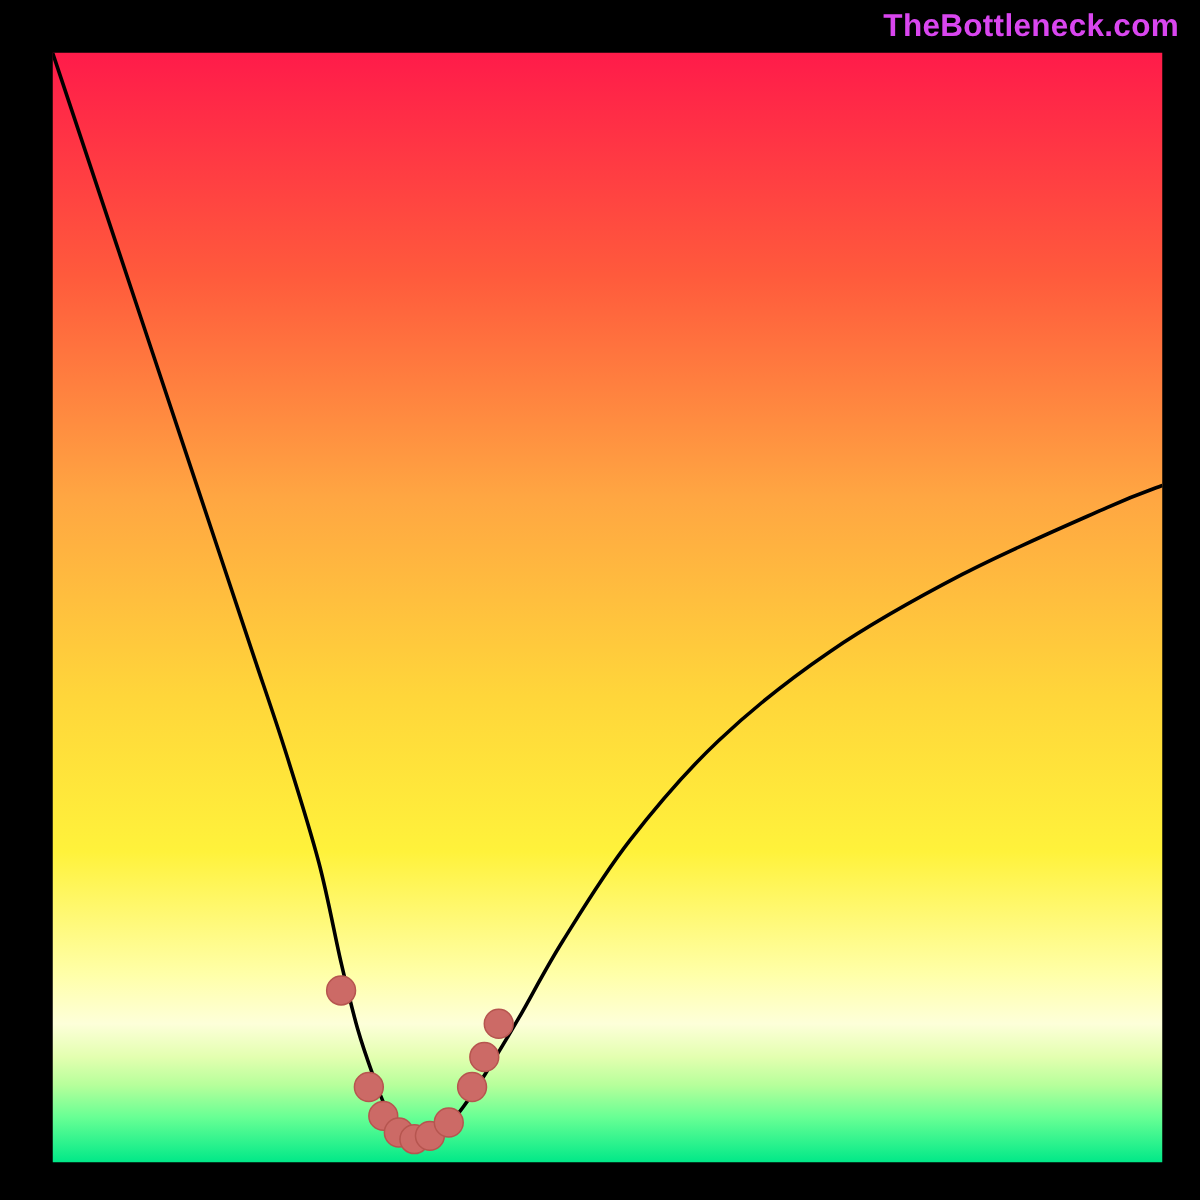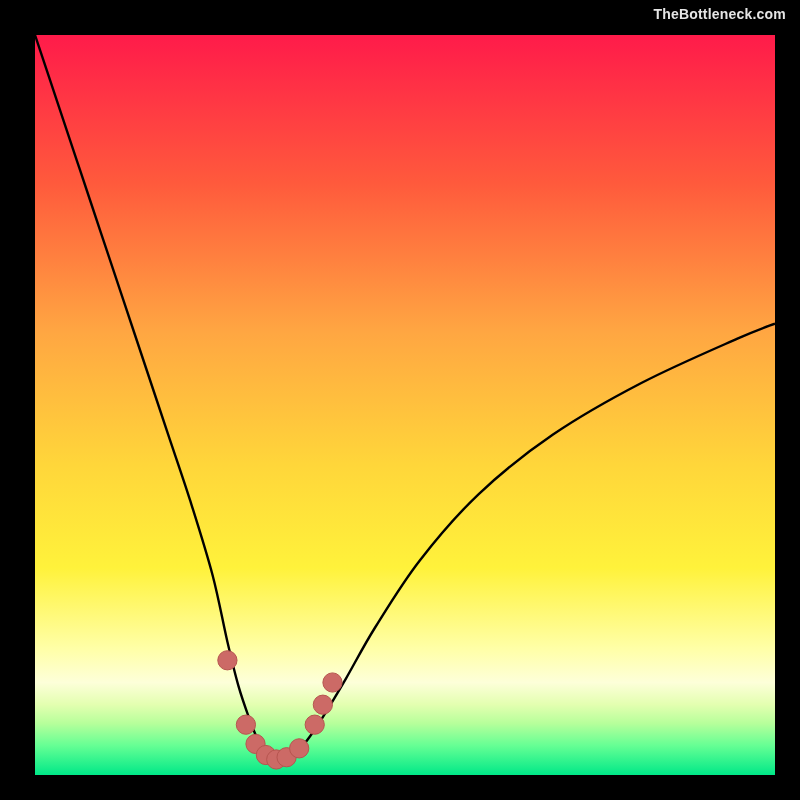--- a/index.html
+++ b/index.html
@@ -22,22 +22,22 @@
     left: 35px;
     top: 35px;
     width: 740px;
     height: 740px;
     
   }
   .watermark {
     position: absolute;
     top: 6px;
     right: 14px;
-    color: #e5e5e5;
-    font-size: 14px;
+    color: #d946ef;
+    font-size: 21px;
     font-weight: bold;
     letter-spacing: 0.2px;
   }
   svg { display: block; }
 </style>
 </head>
 <body>
 
 <div class="frame">
   <div class="plot">

